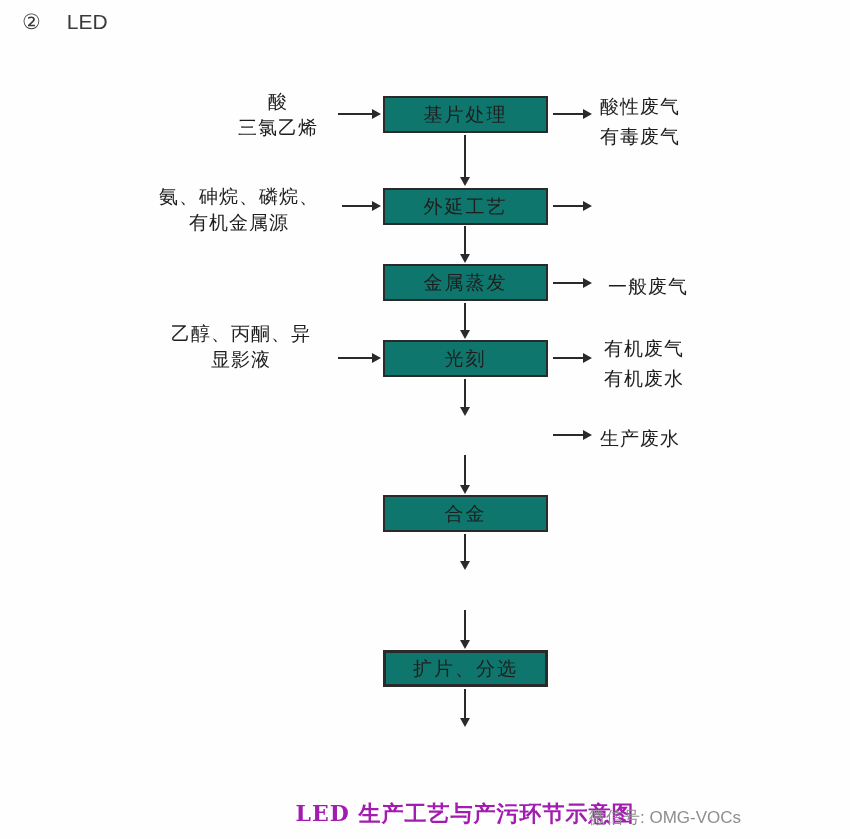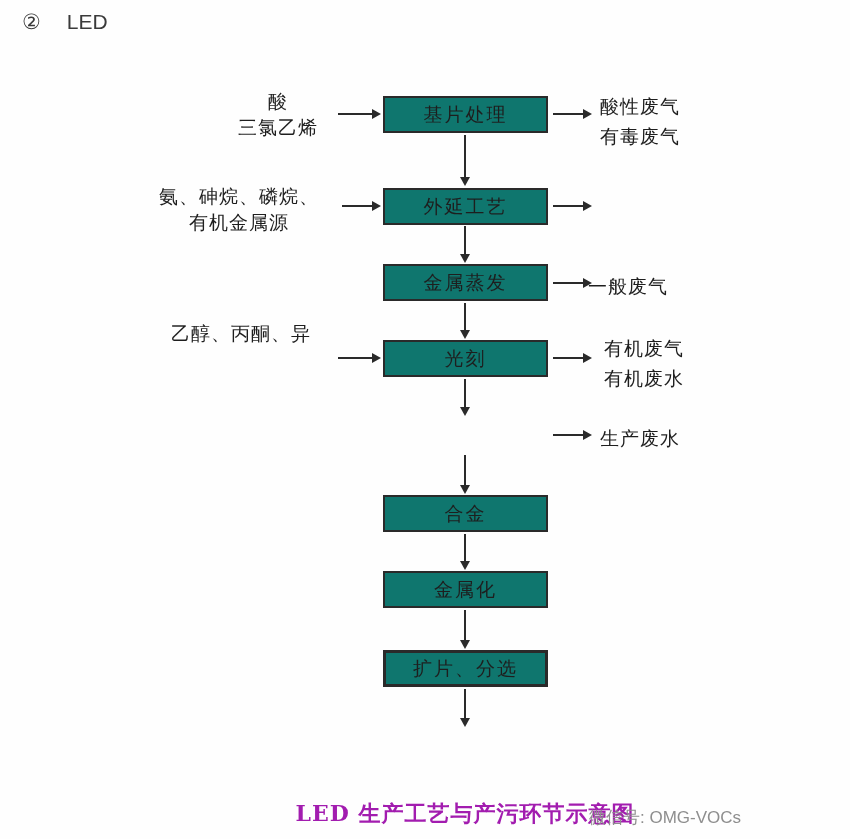--- a/index.html
+++ b/index.html
@@ -89,23 +89,20 @@
     </div>
   <div class="box" style="top:264px">
       <span>金属蒸发</span>
     </div>
   <div class="box" style="top:340px">
       <span>光刻</span>
     </div>
   <div class="box" style="top:495px">
       <span>合金</span>
     </div>
-  <div class="box" style="top:571px">
-      <span>金属化</span>
-    </div>
   <div class="box thick" style="top:650px">
       <span>扩片、分选</span>
     </div>
 
   <div class="v-arrow" style="top:135px;height:42px"></div>
   <div class="v-arrow" style="top:226px;height:28px"></div>
   <div class="v-arrow" style="top:303px;height:27px"></div>
   <div class="v-arrow" style="top:379px;height:28px"></div>
   <div class="v-arrow" style="top:455px;height:30px"></div>
   <div class="v-arrow" style="top:534px;height:27px"></div>
@@ -115,37 +112,38 @@
   <div class="side-text input" style="left:213px;top:88px;width:130px">
     <div>酸</div>
     <div>三氯乙烯</div>
   </div>
   <div class="side-text input" style="left:148px;top:183px;width:182px">
     <div>氨、砷烷、磷烷、</div>
     <div>有机金属源</div>
   </div>
   <div class="side-text input" style="left:150px;top:320px;width:182px">
     <div>乙醇、丙酮、异</div>
+    <div>显影液</div>
   </div>
 
   <div class="h-arrow" style="left:338px;top:113px;width:34px"></div>
   <div class="h-arrow" style="left:342px;top:205px;width:30px"></div>
   <div class="h-arrow" style="left:338px;top:357px;width:34px"></div>
 
   <div class="h-arrow" style="left:553px;top:113px;width:30px"></div>
   <div class="h-arrow" style="left:553px;top:205px;width:30px"></div>
   <div class="h-arrow" style="left:553px;top:282px;width:30px"></div>
   <div class="h-arrow" style="left:553px;top:357px;width:30px"></div>
   <div class="h-arrow" style="left:553px;top:434px;width:30px"></div>
 
   <div class="side-text output" style="left:600px;top:91px">
     <div>酸性废气</div>
     <div>有毒废气</div>
   </div>
-  <div class="side-text output" style="left:588px;top:271px">
+  <div class="side-text output" style="left:608px;top:271px">
     <div>一般废气</div>
   </div>
   <div class="side-text output" style="left:604px;top:333px">
     <div>有机废气</div>
     <div>有机废水</div>
   </div>
   <div class="side-text output" style="left:600px;top:423px">
     <div>生产废水</div>
   </div>
 

